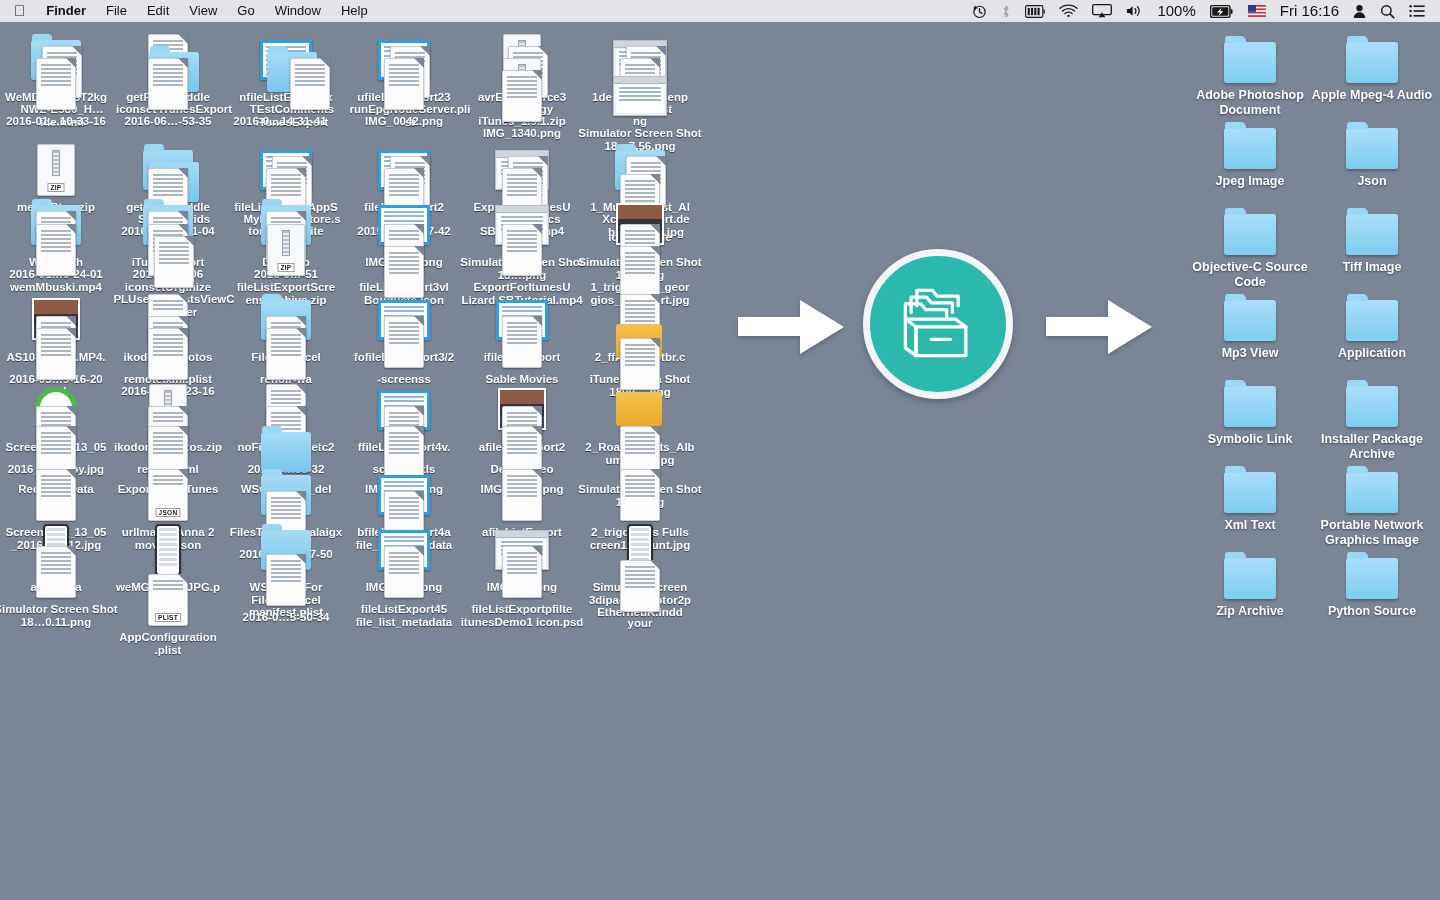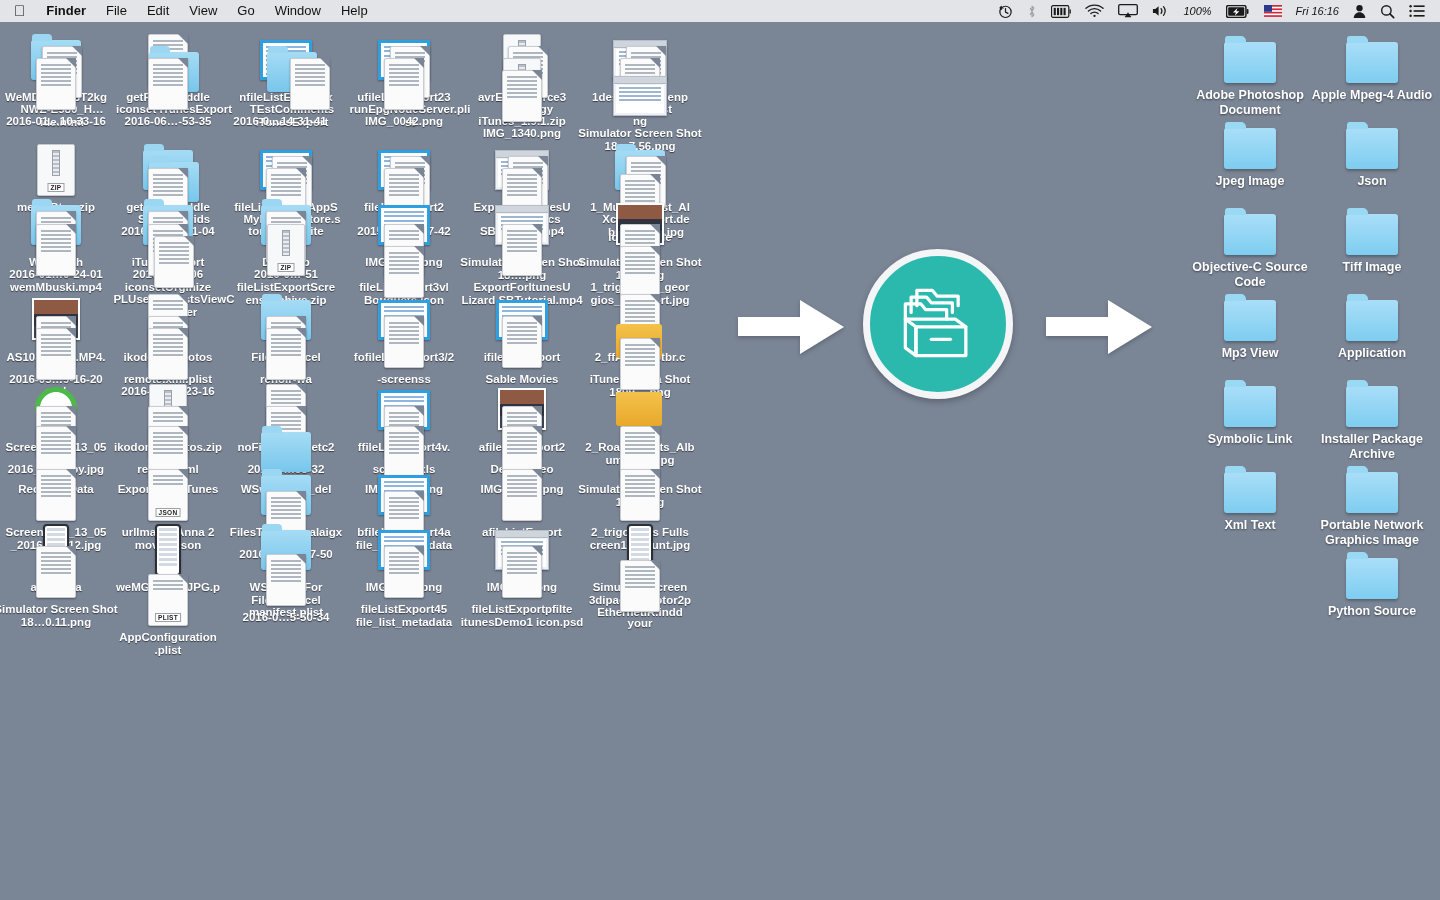--- a/index.html
+++ b/index.html
@@ -21,21 +21,21 @@
   #menubar-left { display: flex; align-items: center; }
   #menubar-right { margin-left: auto; display: flex; align-items: center; padding-right: 8px; }
   .menu-item { padding: 0 10px; line-height: 22px; white-space: nowrap; }
   .menu-item.app-name { font-weight: bold; }
   .apple-logo { padding: 0 11px 0 14px; font-size: 15px; line-height: 18px; }
   .status-item {
     padding: 0 7px; display: flex; align-items: center; justify-content: center;
     height: 22px; line-height: 22px; white-space: nowrap;
   }
   .status-item.dim { opacity: .33; }
-  .status-text { font-size: 11px; font-style: italic; }
+  .status-text { font-size: 15px; }
   .status-item svg { display: block; }
 
   
   #desktop {
     position: absolute; top: 22px; left: 0; width: 1440px; height: 670px;
     background: #7a8596;
     overflow: hidden;
   }
 
   
@@ -1755,20 +1755,24 @@
           <div class="sorted-label">Installer Package Archive</div>
         </div>
         <div class="sorted-item" style="left: 20px; top: 450px;">
           <div class="sorted-folder"></div>
           <div class="sorted-label">Xml Text</div>
         </div>
         <div class="sorted-item" style="left: 142px; top: 450px;">
           <div class="sorted-folder"></div>
           <div class="sorted-label">Portable Network Graphics Image</div>
         </div>
+        <div class="sorted-item" style="left: 20px; top: 536px;">
+          <div class="sorted-folder"></div>
+          <div class="sorted-label">Zip Archive</div>
+        </div>
         <div class="sorted-item" style="left: 142px; top: 536px;">
           <div class="sorted-folder"></div>
           <div class="sorted-label">Python Source</div>
         </div>
       </div>
   </div>
 
 
 </div>
 

